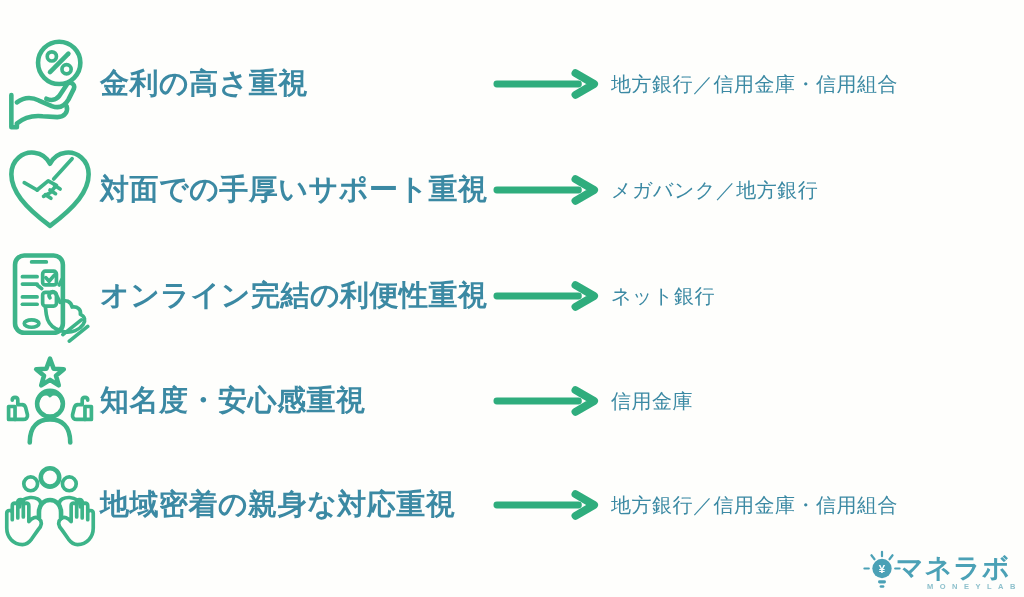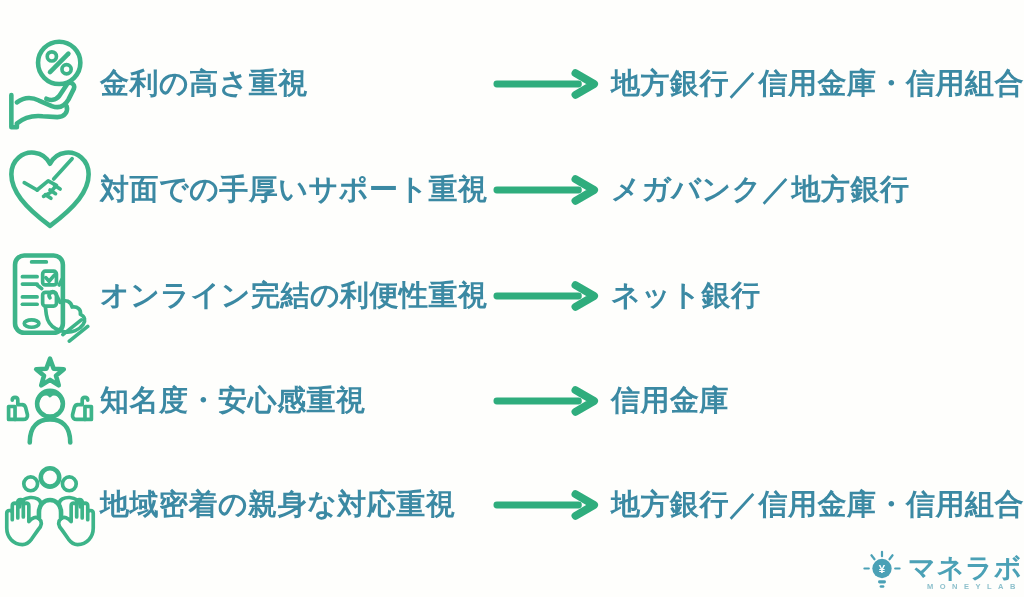--- a/index.html
+++ b/index.html
@@ -6,25 +6,25 @@
   body{font-family:"Liberation Sans","DejaVu Sans",sans-serif;}
   .canvas{position:relative;width:1024px;height:597px;background:var(--background,#fefefc);overflow:hidden;}
   .row{position:absolute;left:0;width:1024px;height:100px;}
   .icon-box{position:absolute;left:4px;top:50%;transform:translateY(-50%);width:92px;height:94px;color:var(--icon-green,#3db489);}
   .icon-box svg{width:100%;height:100%;display:block;}
   .stroke{fill:none;stroke:currentColor;stroke-width:5;stroke-linecap:round;stroke-linejoin:round;}
   .stroke-thin{fill:none;stroke:currentColor;stroke-width:4;stroke-linecap:round;stroke-linejoin:round;}
   .criteria{position:absolute;left:100px;top:50%;transform:translateY(-50%);font-size:29px;font-weight:bold;color:var(--label-teal,#3b89a3);white-space:nowrap;letter-spacing:0.5px;}
   .arrow-box{position:absolute;left:492px;top:50%;transform:translateY(-50%);width:108px;height:30px;color:var(--arrow-green,#2fad7d);}
   .arrow-box svg{width:100%;height:100%;display:block;}
-  .result{position:absolute;left:611px;top:50%;transform:translateY(-50%);font-size:29px;font-weight:bold;color:var(--label-teal,#3b89a3);white-space:nowrap;letter-spacing:0.5px;}
+  .result{position:absolute;left:611px;top:50%;transform:translateY(-50%);font-size:20px;font-weight:normal;color:var(--label-teal,#3b89a3);white-space:nowrap;letter-spacing:0.5px;}
   .logo{position:absolute;left:862px;top:548px;width:158px;height:46px;}
   .logo-bulb{position:absolute;left:0;top:2px;width:40px;height:44px;color:var(--logo-teal,#4ba1b6);}
   .logo-bulb svg{width:100%;height:100%;display:block;}
-  .logo-word{position:absolute;left:46px;top:2px;font-size:27px;font-weight:bold;color:var(--logo-teal,#4ba1b6);letter-spacing:1px;white-space:nowrap;text-align:right;}
+  .logo-word{position:absolute;left:34px;top:2px;font-size:27px;font-weight:bold;color:var(--logo-teal,#4ba1b6);letter-spacing:1px;white-space:nowrap;text-align:right;}
   .logo-sub{position:absolute;left:65px;top:34px;font-size:7.5px;font-weight:bold;color:var(--logo-sub-teal,#8ec0cc);letter-spacing:6.5px;white-space:nowrap;}
 </style>
 </head>
 <body>
 
 <div class="canvas">
 
   <div class="row" style="top:34px">
     <span class="icon-box">
       <svg viewBox="0 0 100 100">

